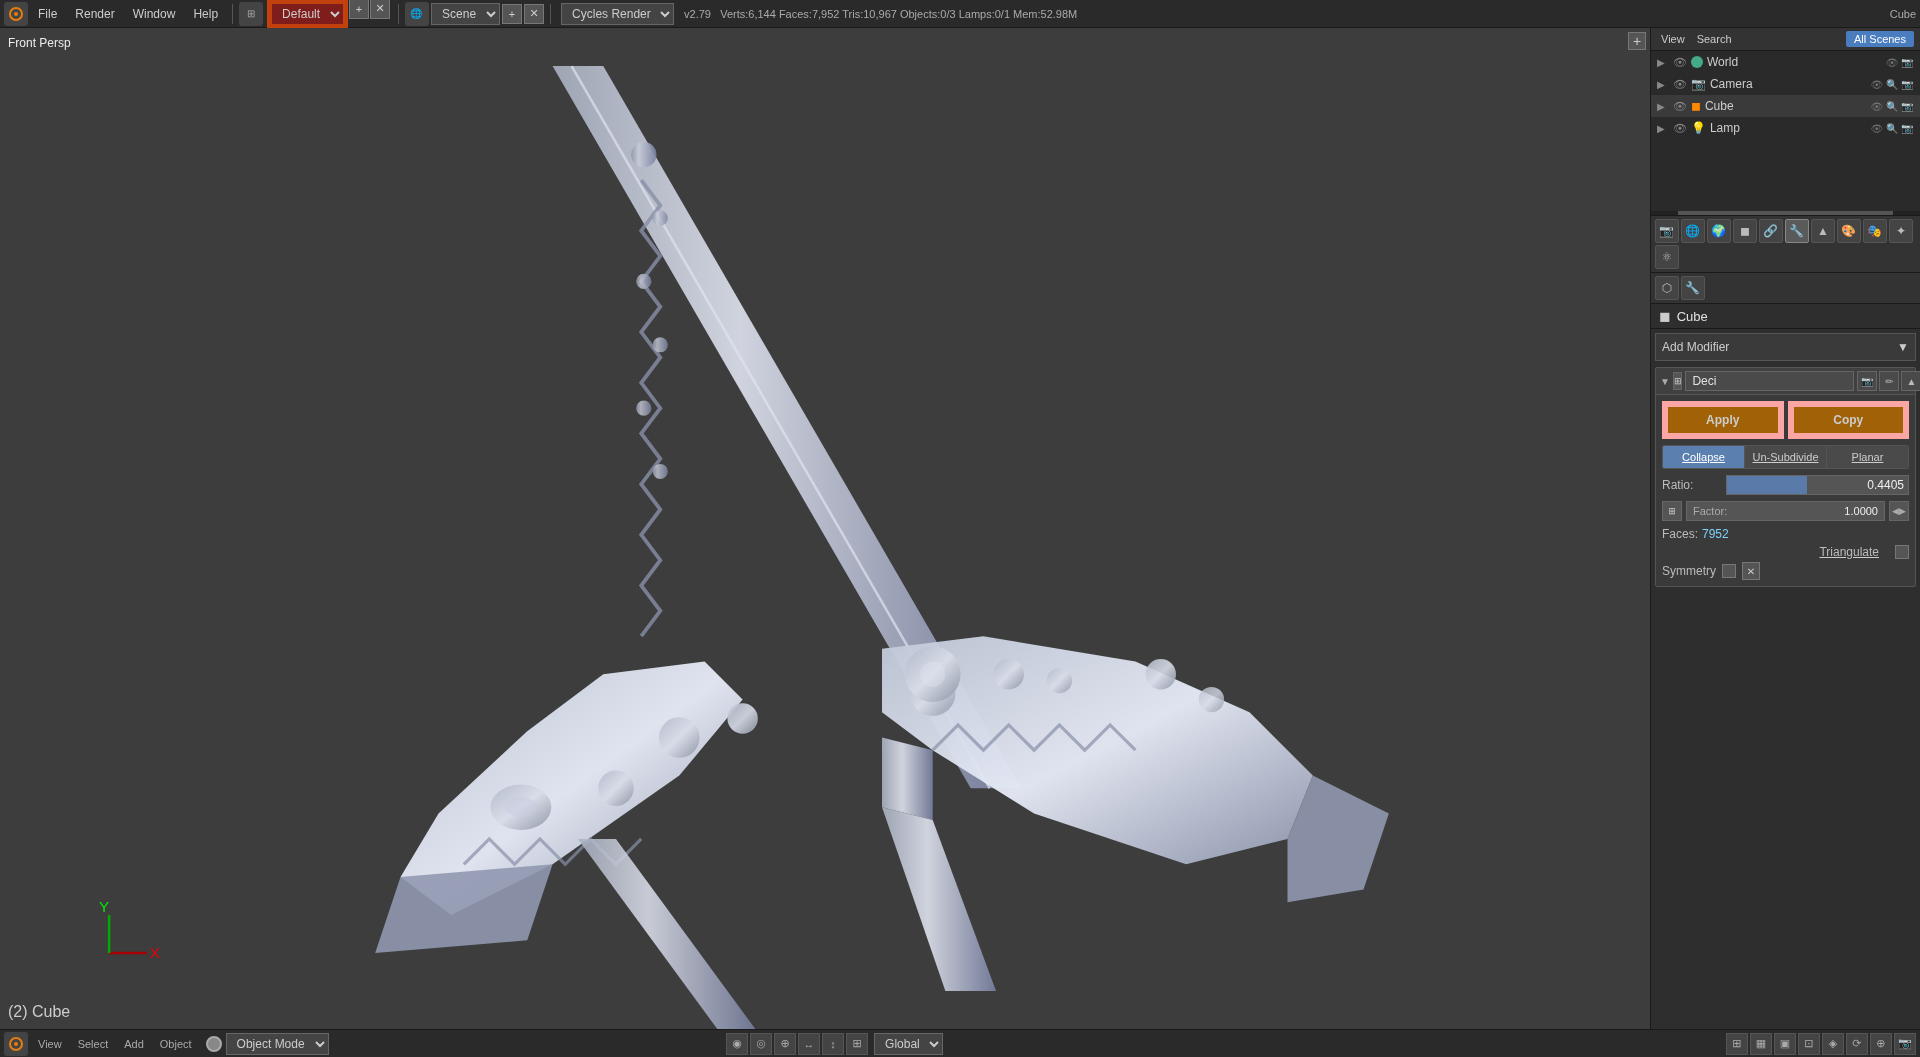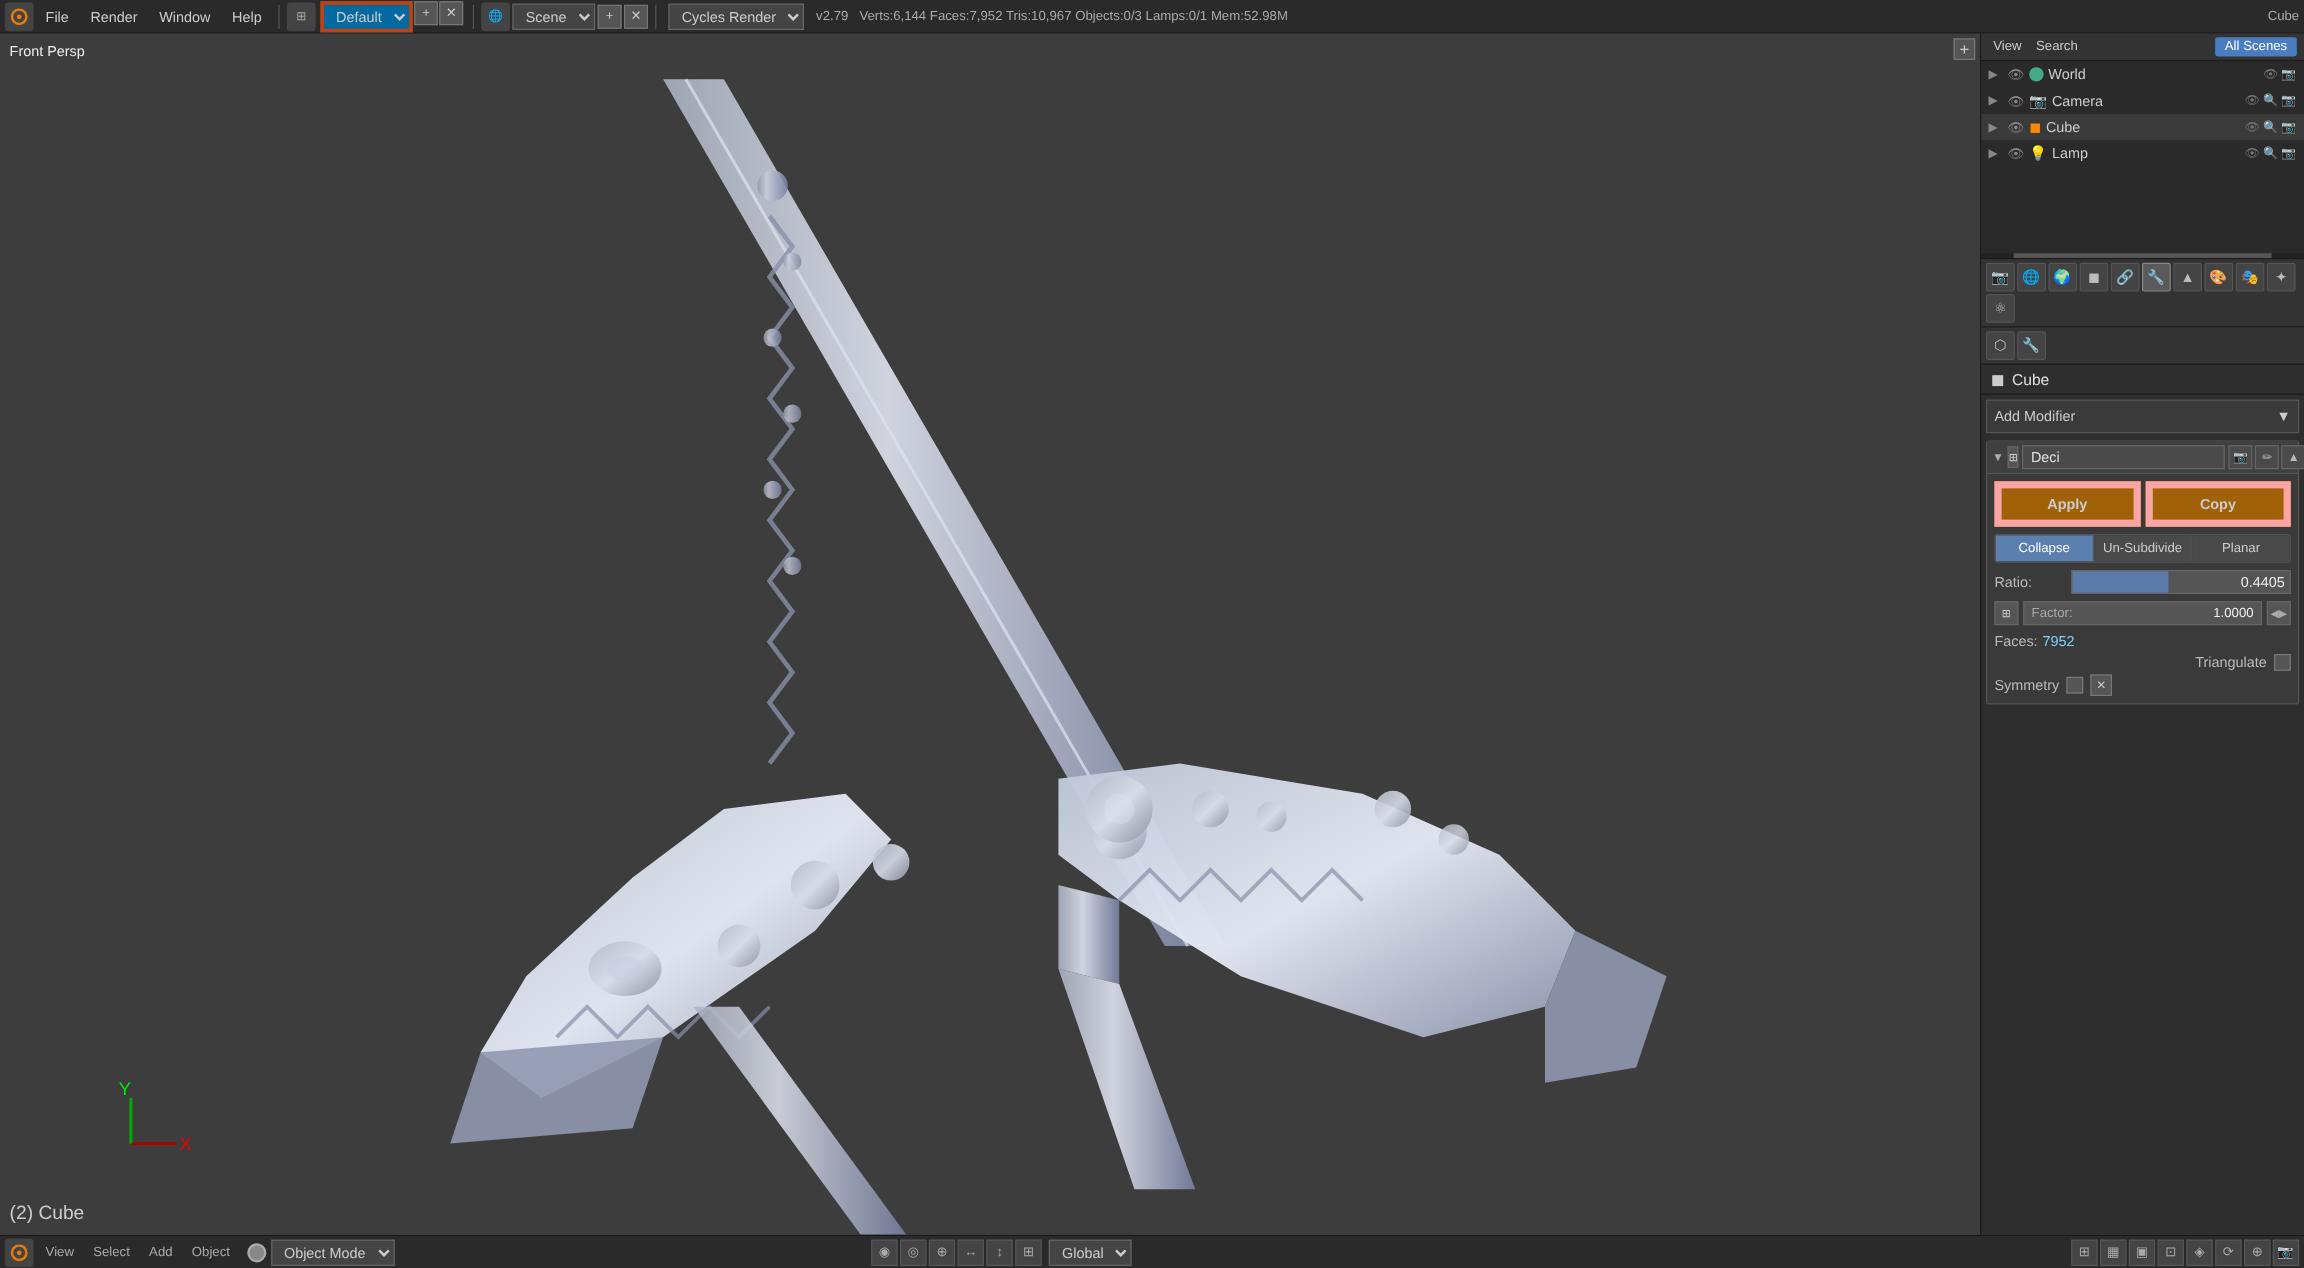--- a/index.html
+++ b/index.html
@@ -32,22 +32,22 @@
     .top-bar-divider { width: 1px; height: 20px; background: #555; margin: 0 4px; }
     .engine-selector {
       background: #444;
       border: 1px solid #666;
       color: #ccc;
       padding: 2px 6px;
       font-size: 12px;
       margin-left: 4px;
     }
     .layout-selector {
-      background: #0369a1;
-      border: 3px solid #c2410c;
+      background: #7f1d1d;
+      border: 5px solid #c2410c;
       color: #ccc;
       padding: 2px 6px;
       font-size: 12px;
     }
     .scene-selector {
       background: #444;
       border: 1px solid #666;
       color: #ccc;
       padding: 2px 6px;
       font-size: 12px;
@@ -308,20 +308,21 @@
     .tab-btn {
       flex: 1;
       padding: 5px;
       background: #4a4a4a;
       border: none;
       border-right: 1px solid #555;
       color: #ccc;
       font-size: 11px;
       cursor: pointer;
       text-align: center;
+      text-decoration: underline;
     }
     .tab-btn:last-child { border-right: none; }
     .tab-btn.active { background: #5b80b0; color: #fff; }
 
     
     .ratio-row {
       display: flex;
       align-items: center;
       margin-bottom: 6px;
       gap: 4px;
@@ -397,22 +398,23 @@
       gap: 4px;
     }
     .faces-label { color: #bbb; font-size: 12px; }
     .faces-value { color: #7dd3fc; font-size: 12px; }
 
     
     .checkbox-row {
       display: flex;
       align-items: center;
       margin-bottom: 3px;
-      gap: 6px;
+      gap: 16px;
       justify-content: flex-end;
+      text-decoration: underline;
     }
     .cb-label { color: #bbb; font-size: 12px; }
     .cb-box {
       width: 14px; height: 14px;
       background: #555;
       border: 1px solid #777;
     }
     .symmetry-row {
       display: flex;
       align-items: center;

